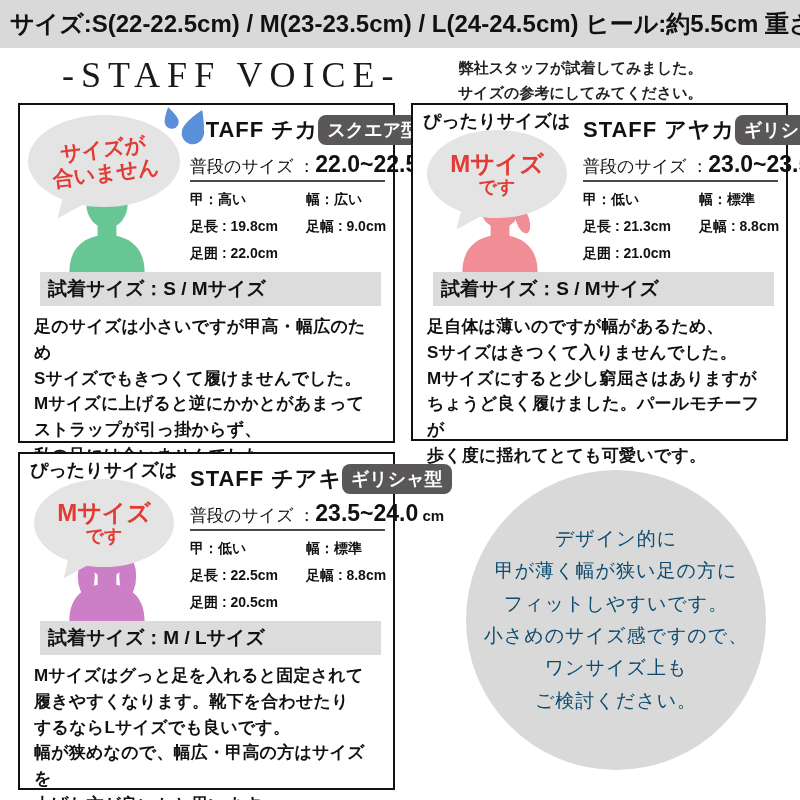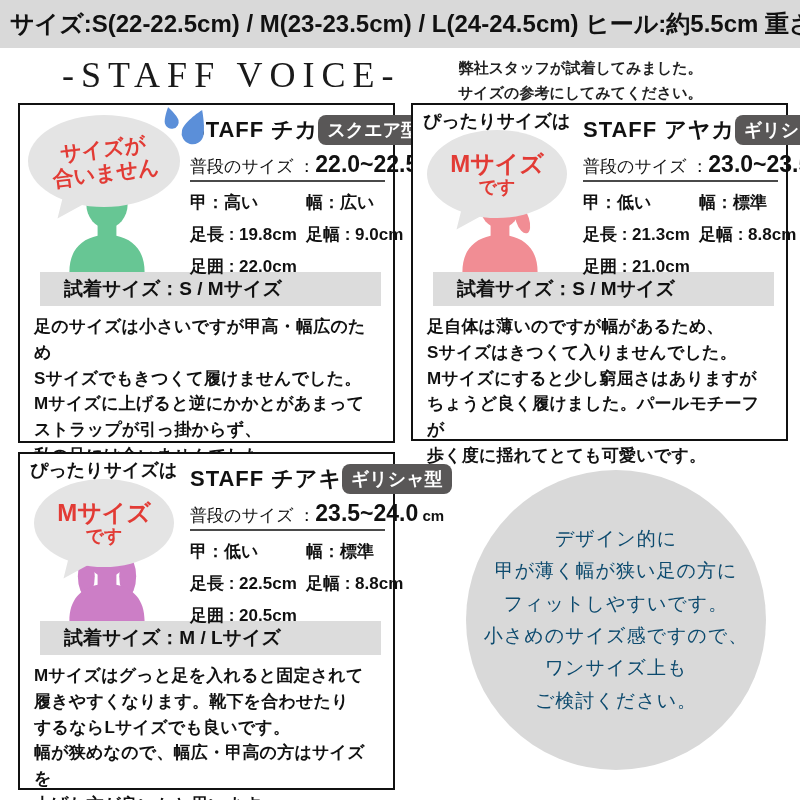--- a/index.html
+++ b/index.html
@@ -50,24 +50,24 @@
   .right { position:absolute; left:170px; top:10px; right:8px; }
   .staff-row { display:flex; justify-content:space-between; align-items:center; height:30px; }
   .staff-name { font-size:22px; font-weight:700; letter-spacing:1px; white-space:nowrap; }
   .badge { background:#595757; color:#fff; font-size:18px; font-weight:700;
            padding:3px 9px; border-radius:8px; white-space:nowrap; }
   .usual { margin-top:6px; border-bottom:2px solid #4a4a4a; padding-bottom:2px; white-space:nowrap; }
   .ulabel { font-size:17px; font-weight:400; }
   .uval   { font-size:23px; font-weight:700; }
   .uunit  { font-size:15px; font-weight:700; }
   .detgrid { margin-top:9px; display:grid; grid-template-columns:116px 1fr;
-             row-gap:9px; font-size:17px; font-weight:700; white-space:nowrap; }
+             row-gap:9px; font-size:14px; font-weight:700; white-space:nowrap; }
 
   .tried { margin:0 12px 0 20px; background:#dcdcdc; font-size:19px; font-weight:700;
-           padding:4px 24px; white-space:nowrap; }
+           padding:4px 8px; white-space:nowrap; }
   .review { margin:8px 12px 0 14px; font-size:17px; font-weight:700; line-height:1.52;
             white-space:pre-line; letter-spacing:0.2px; }
 
   
   .circle { position:absolute; left:466px; top:470px; width:300px; height:300px;
             border-radius:50%; background:#d9d9d9; display:flex; align-items:center;
             justify-content:center; text-align:center; }
   .circle-text { font-size:19px; font-weight:500; line-height:1.7; white-space:pre-line;
                  color:#0c4a6e; letter-spacing:1px; }
 </style>

